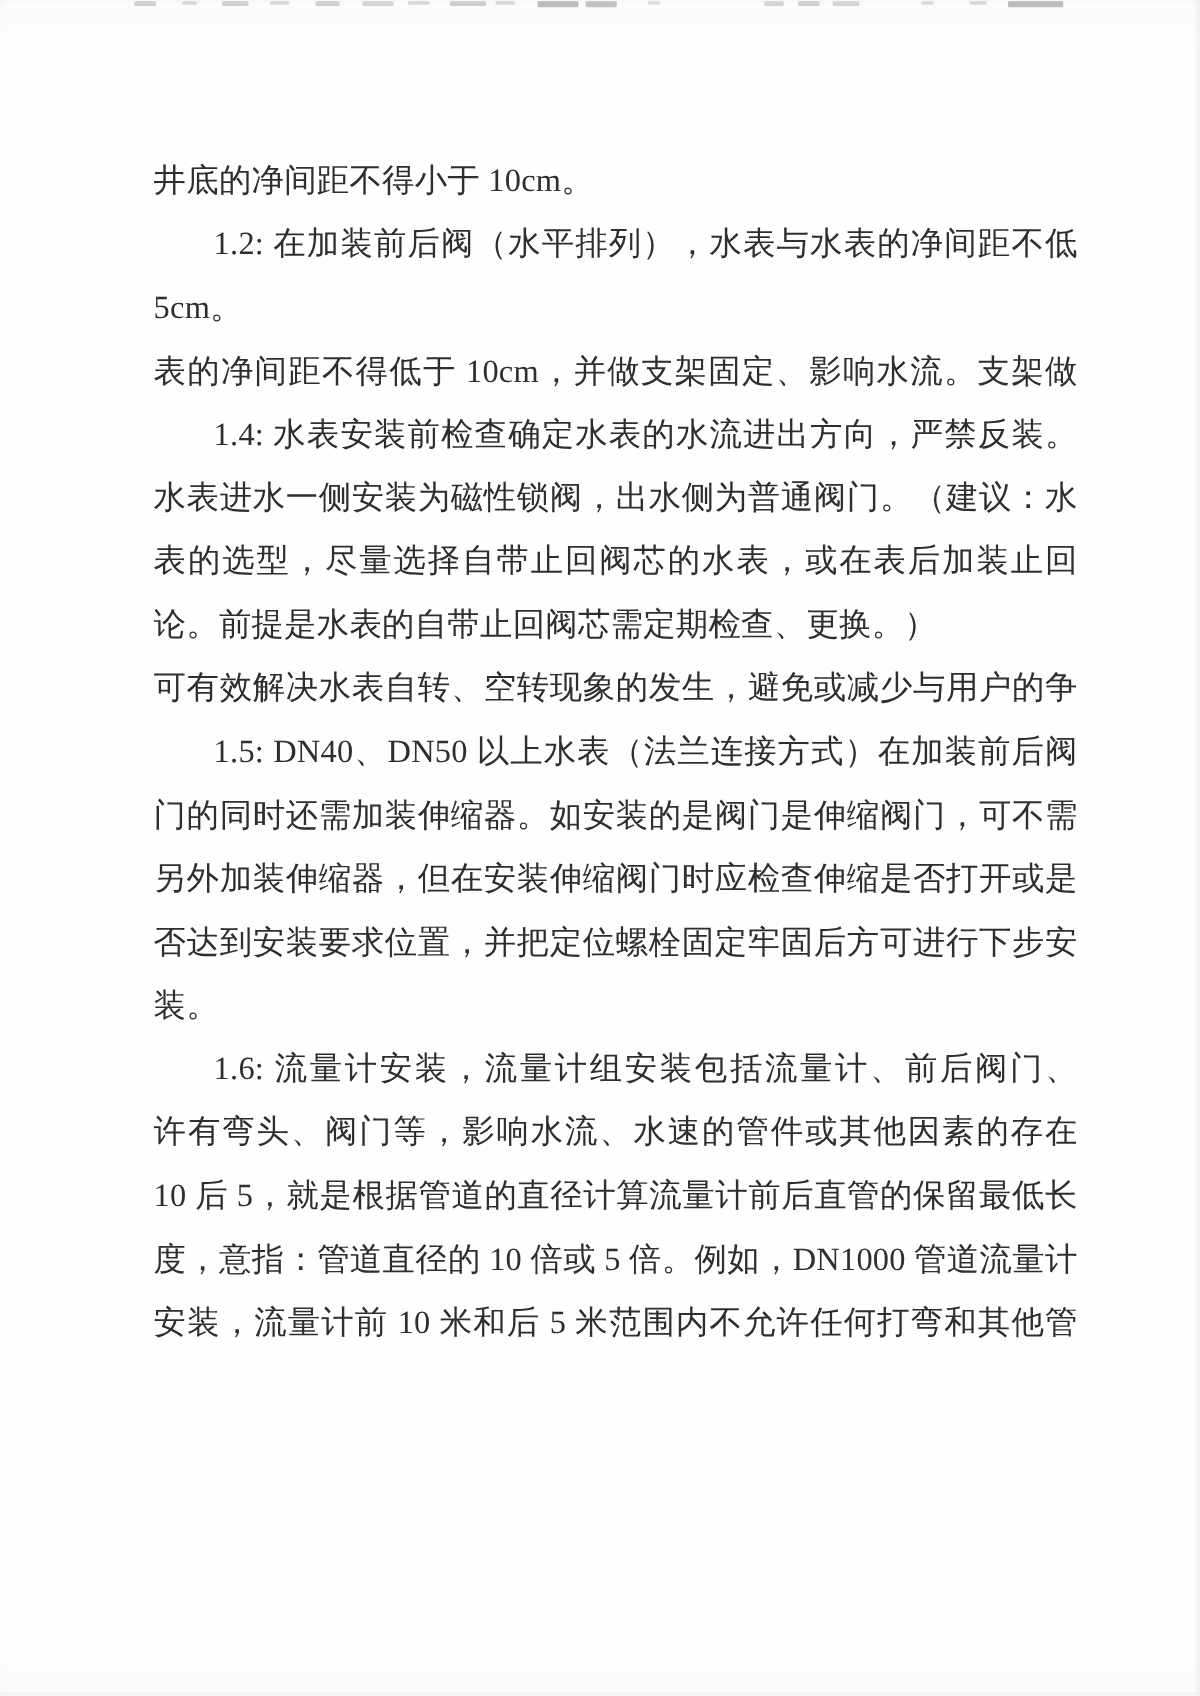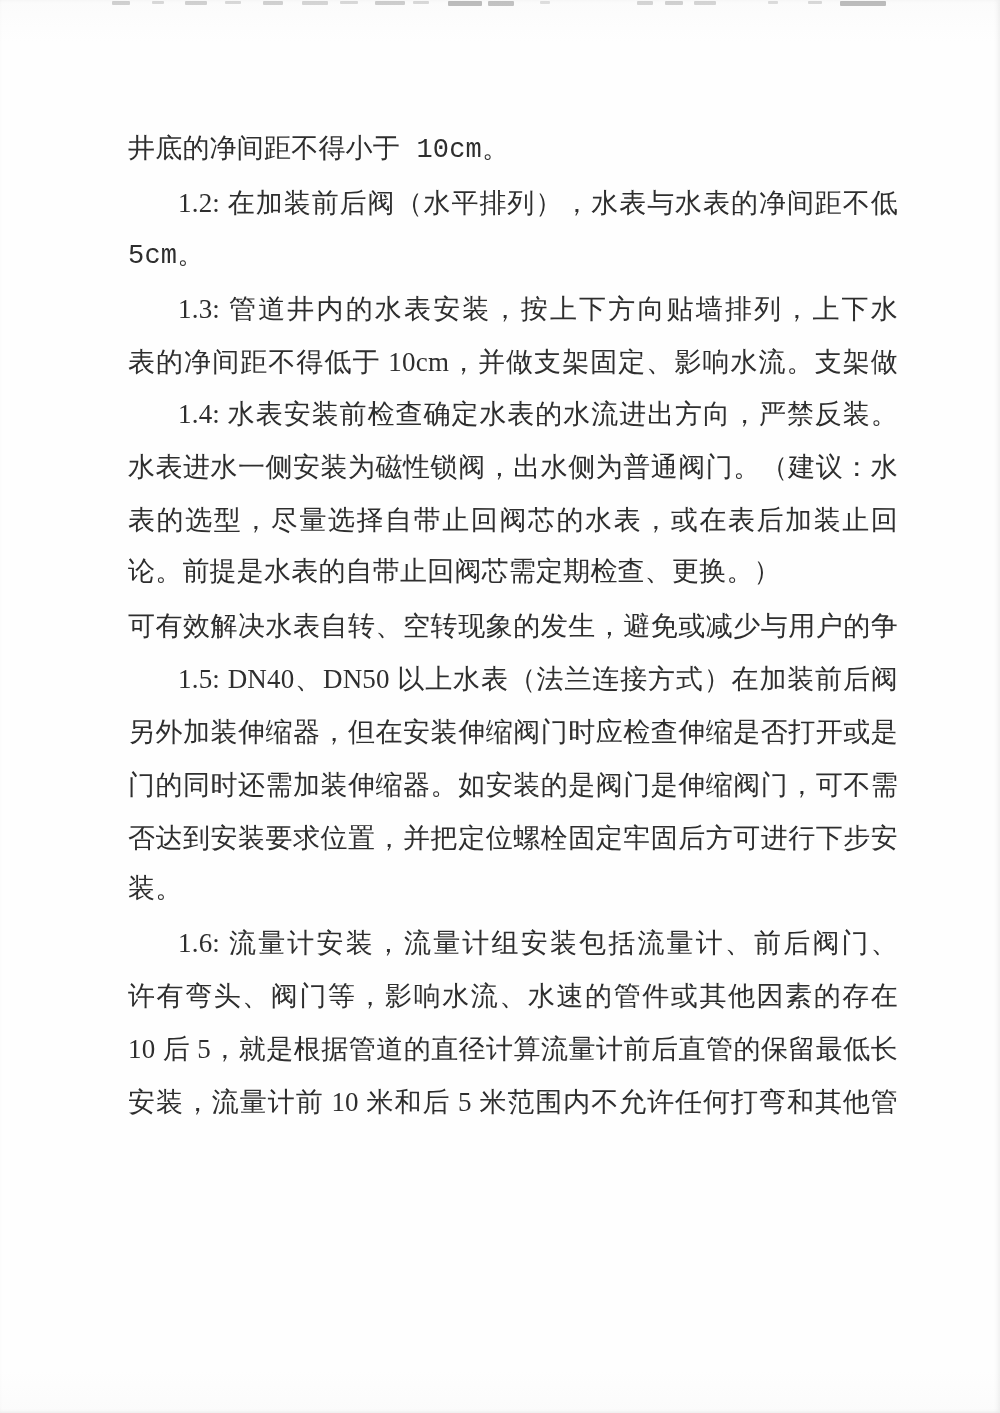--- a/index.html
+++ b/index.html
@@ -55,21 +55,20 @@
     color: #2e2e2e;
     text-align: justify;
     text-align-last: justify;
     letter-spacing: 0.2px;
     overflow: hidden;
     white-space: nowrap;
   }
   .line.fill { white-space: normal; }
   .line.end {
     text-align-last: left;
-    font-family: Liberation Mono, monospace;
   }
   .line.indent {
     text-indent: 50px;
   }
 </style>
 </head>
 <body>
 
 <div class="sheet">
 
@@ -91,31 +90,31 @@
     <i style="left:694px;width:22px;height:4px;opacity:.28"></i>
     <i style="left:768px;width:10px;height:3px;opacity:.22"></i>
     <i style="left:808px;width:14px;height:3px;opacity:.25"></i>
     <i style="left:840px;width:46px;height:5px;opacity:.45"></i>
   </div>
 
   <div class="content">
     <div class="line fill end">井底的净间距不得小于 10cm。</div>
     <div class="line fill indent">1.2: 在加装前后阀（水平排列），水表与水表的净间距不低于</div>
     <div class="line fill end">5cm。</div>
-    <div class="line fill indent">1.3: 管道井内的水表安装，按上下方向贴墙排列，上下水</div>
     <div class="line fill">表的净间距不得低于 10cm，并做支架固定、影响水流。支架做</div>
     <div class="line fill indent">1.4: 水表安装前检查确定水表的水流进出方向，严禁反装。</div>
     <div class="line fill">水表进水一侧安装为磁性锁阀，出水侧为普通阀门。（建议：水</div>
     <div class="line fill">表的选型，尽量选择自带止回阀芯的水表，或在表后加装止回阀，</div>
     <div class="line fill end">论。前提是水表的自带止回阀芯需定期检查、更换。）</div>
     <div class="line fill">可有效解决水表自转、空转现象的发生，避免或减少与用户的争</div>
     <div class="line fill indent">1.5: DN40、DN50 以上水表（法兰连接方式）在加装前后阀</div>
+    <div class="line fill">门的同时还需加装伸缩器。如安装的是阀门是伸缩阀门，可不需</div>
     <div class="line fill">另外加装伸缩器，但在安装伸缩阀门时应检查伸缩是否打开或是</div>
-    <div class="line fill">门的同时还需加装伸缩器。如安装的是阀门是伸缩阀门，可不需</div>
     <div class="line fill">否达到安装要求位置，并把定位螺栓固定牢固后方可进行下步安</div>
     <div class="line fill end">装。</div>
     <div class="line fill indent">1.6: 流量计安装，流量计组安装包括流量计、前后阀门、</div>
     <div class="line fill">许有弯头、阀门等，影响水流、水速的管件或其他因素的存在（前</div>
     <div class="line fill">10 后 5，就是根据管道的直径计算流量计前后直管的保留最低长</div>
+    <div class="line fill">度，意指：管道直径的 10 倍或 5 倍。例如，DN1000 管道流量计</div>
     <div class="line fill">安装，流量计前 10 米和后 5 米范围内不允许任何打弯和其他管</div>
   </div>
 
 </div>
 
 </body></html>

